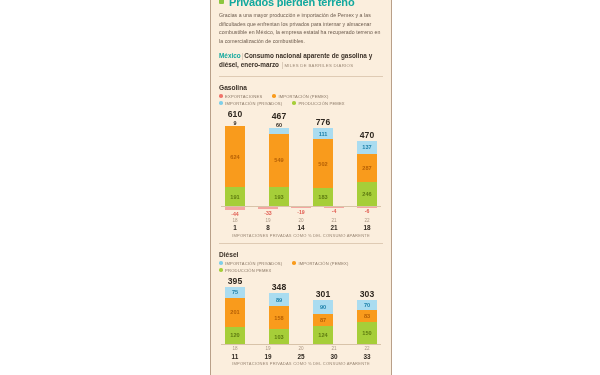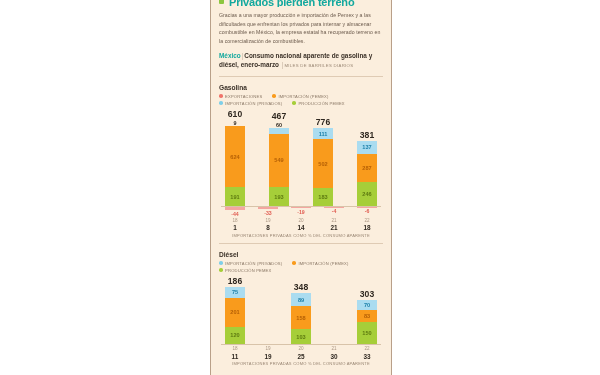--- a/index.html
+++ b/index.html
@@ -168,21 +168,21 @@
             </div>
             <div class="bar-col">
               <div class="total">776</div>
               <div class="stack">
                 <div class="seg priv" style="height: 10.8225px;">111</div>
                 <div class="seg pemeximp" style="height: 48.945px;">502</div>
                 <div class="seg prod" style="height: 17.8425px;">183</div>
               </div>
             </div>
             <div class="bar-col">
-              <div class="total">381</div>
+              <div class="total">470</div>
               <div class="stack">
                 <div class="seg priv" style="height: 13.3575px;">137</div>
                 <div class="seg pemeximp" style="height: 27.9825px;">287</div>
                 <div class="seg prod" style="height: 23.985px;">246</div>
               </div>
             </div>
           </div>
         <div class="axis"></div>
         <div class="negrow" id="gas-neg">
             <div class="negcell">
@@ -244,33 +244,41 @@
           <div class="legend-item">
             <span class="dot" style="background:#a6ce39"></span>
             <span class="legend-label">PRODUCCIÓN PEMEX</span>
           </div>
         </div>
       </div>
 
       <div class="chart">
         <div class="bars" id="die-bars">
             <div class="bar-col">
-              <div class="total">186</div>
+              <div class="total">395</div>
               <div class="stack">
                 <div class="seg priv" style="height: 10.875px;">75</div>
                 <div class="seg pemeximp" style="height: 29.145px;">201</div>
                 <div class="seg prod" style="height: 17.4px;">120</div>
               </div>
             </div>
             <div class="bar-col">
               <div class="total">348</div>
               <div class="stack">
                 <div class="seg priv" style="height: 12.905px;">89</div>
                 <div class="seg pemeximp" style="height: 22.91px;">158</div>
                 <div class="seg prod" style="height: 14.935px;">103</div>
+              </div>
+            </div>
+            <div class="bar-col">
+              <div class="total">301</div>
+              <div class="stack">
+                <div class="seg priv" style="height: 13.05px;">90</div>
+                <div class="seg pemeximp" style="height: 12.615px;">87</div>
+                <div class="seg prod" style="height: 17.98px;">124</div>
               </div>
             </div>
             <div class="bar-col">
               <div class="total">303</div>
               <div class="stack">
                 <div class="seg priv" style="height: 10.15px;">70</div>
                 <div class="seg pemeximp" style="height: 12.035px;">83</div>
                 <div class="seg prod" style="height: 21.75px;">150</div>
               </div>
             </div>

